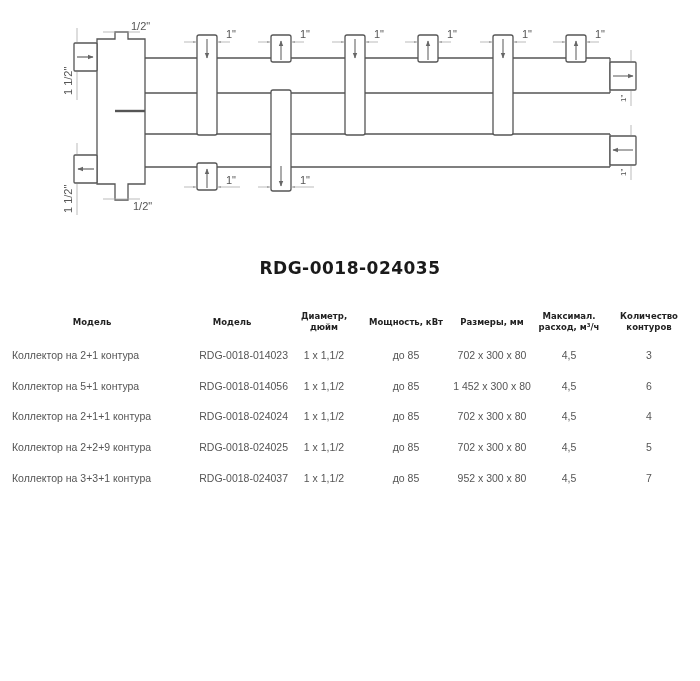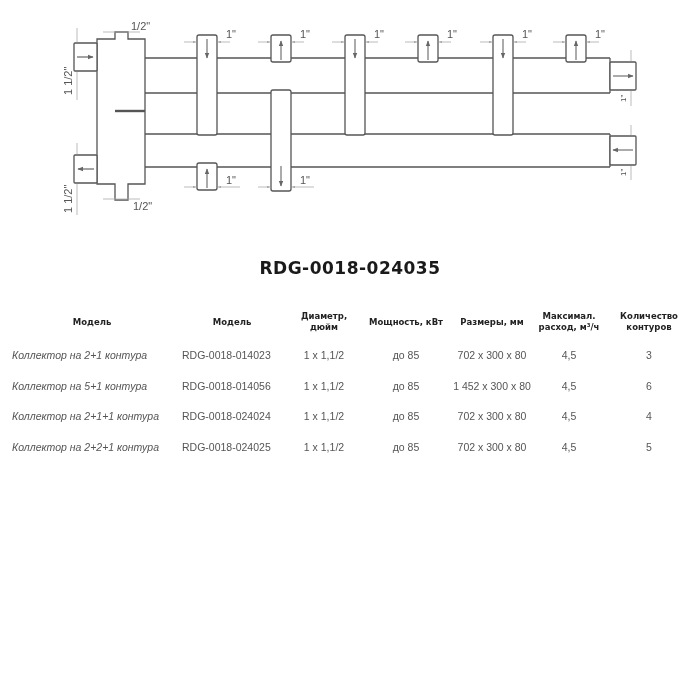--- a/index.html
+++ b/index.html
@@ -8,22 +8,22 @@
     #diagram { position:absolute; left:0; top:0; width:700px; height:230px; }
     #diagram svg text { font-family: "Liberation Sans Narrow", "Liberation Sans", sans-serif; }
     .title { position:absolute; left:0; top:258px; width:700px; text-align:center;
              font-family:"DejaVu Sans", sans-serif; font-weight:bold; font-size:17px; letter-spacing:0.5px;
              color:#1a1a1a; }
     table { position:absolute; left:8px; top:304px; width:684px; border-collapse:collapse; table-layout:fixed; }
     th { font-family:"DejaVu Sans", sans-serif; font-weight:bold; font-size:8.5px; line-height:11px;
          color:#222; text-align:center; height:36px; vertical-align:middle; padding:0; }
     td { font-family:"Liberation Sans", sans-serif; font-size:10.5px; color:#555; height:30.6px;
          vertical-align:middle; padding:0; white-space:nowrap; text-align:center; }
-    td.c0 { text-align:left; padding-left:4px;font-style:italic; }
-    td.c1 { text-align:left; padding-left:6px; }
+    td.c0 { text-align:left; padding-left:4px; }
+    td.c1 { text-align:right; padding-left:6px; }
   </style>
 </head>
 <body>
 
 <div id="diagram">
   <svg width="700" height="230" viewBox="0 0 700 230" xmlns="http://www.w3.org/2000/svg">
     <defs>
       <marker id="ah" viewBox="0 0 10 10" refX="9" refY="5" markerWidth="5" markerHeight="5" orient="auto">
         <path d="M0,1 L10,5 L0,9 z" fill="#666"></path>
       </marker>
@@ -179,22 +179,31 @@
       <tr>
         <td class="c0">Коллектор на 2+1+1 контура</td>
         <td class="c1">RDG-0018-024024</td>
         <td class="c2">1 x 1,1/2</td>
         <td class="c3">до 85</td>
         <td class="c4">702 x 300 x 80</td>
         <td class="c5">4,5</td>
         <td class="c6">4</td>
       </tr>
       <tr>
-        <td class="c0">Коллектор на 2+2+1 контура</td>
+        <td class="c0">Коллектор на 2+2+9 контура</td>
         <td class="c1">RDG-0018-024025</td>
         <td class="c2">1 x 1,1/2</td>
         <td class="c3">до 85</td>
         <td class="c4">702 x 300 x 80</td>
         <td class="c5">4,5</td>
         <td class="c6">5</td>
+      </tr>
+      <tr>
+        <td class="c0">Коллектор на 3+3+1 контура</td>
+        <td class="c1">RDG-0018-024037</td>
+        <td class="c2">1 x 1,1/2</td>
+        <td class="c3">до 85</td>
+        <td class="c4">952 x 300 x 80</td>
+        <td class="c5">4,5</td>
+        <td class="c6">7</td>
       </tr>
     </tbody>
 </table>
 
 </body></html>

